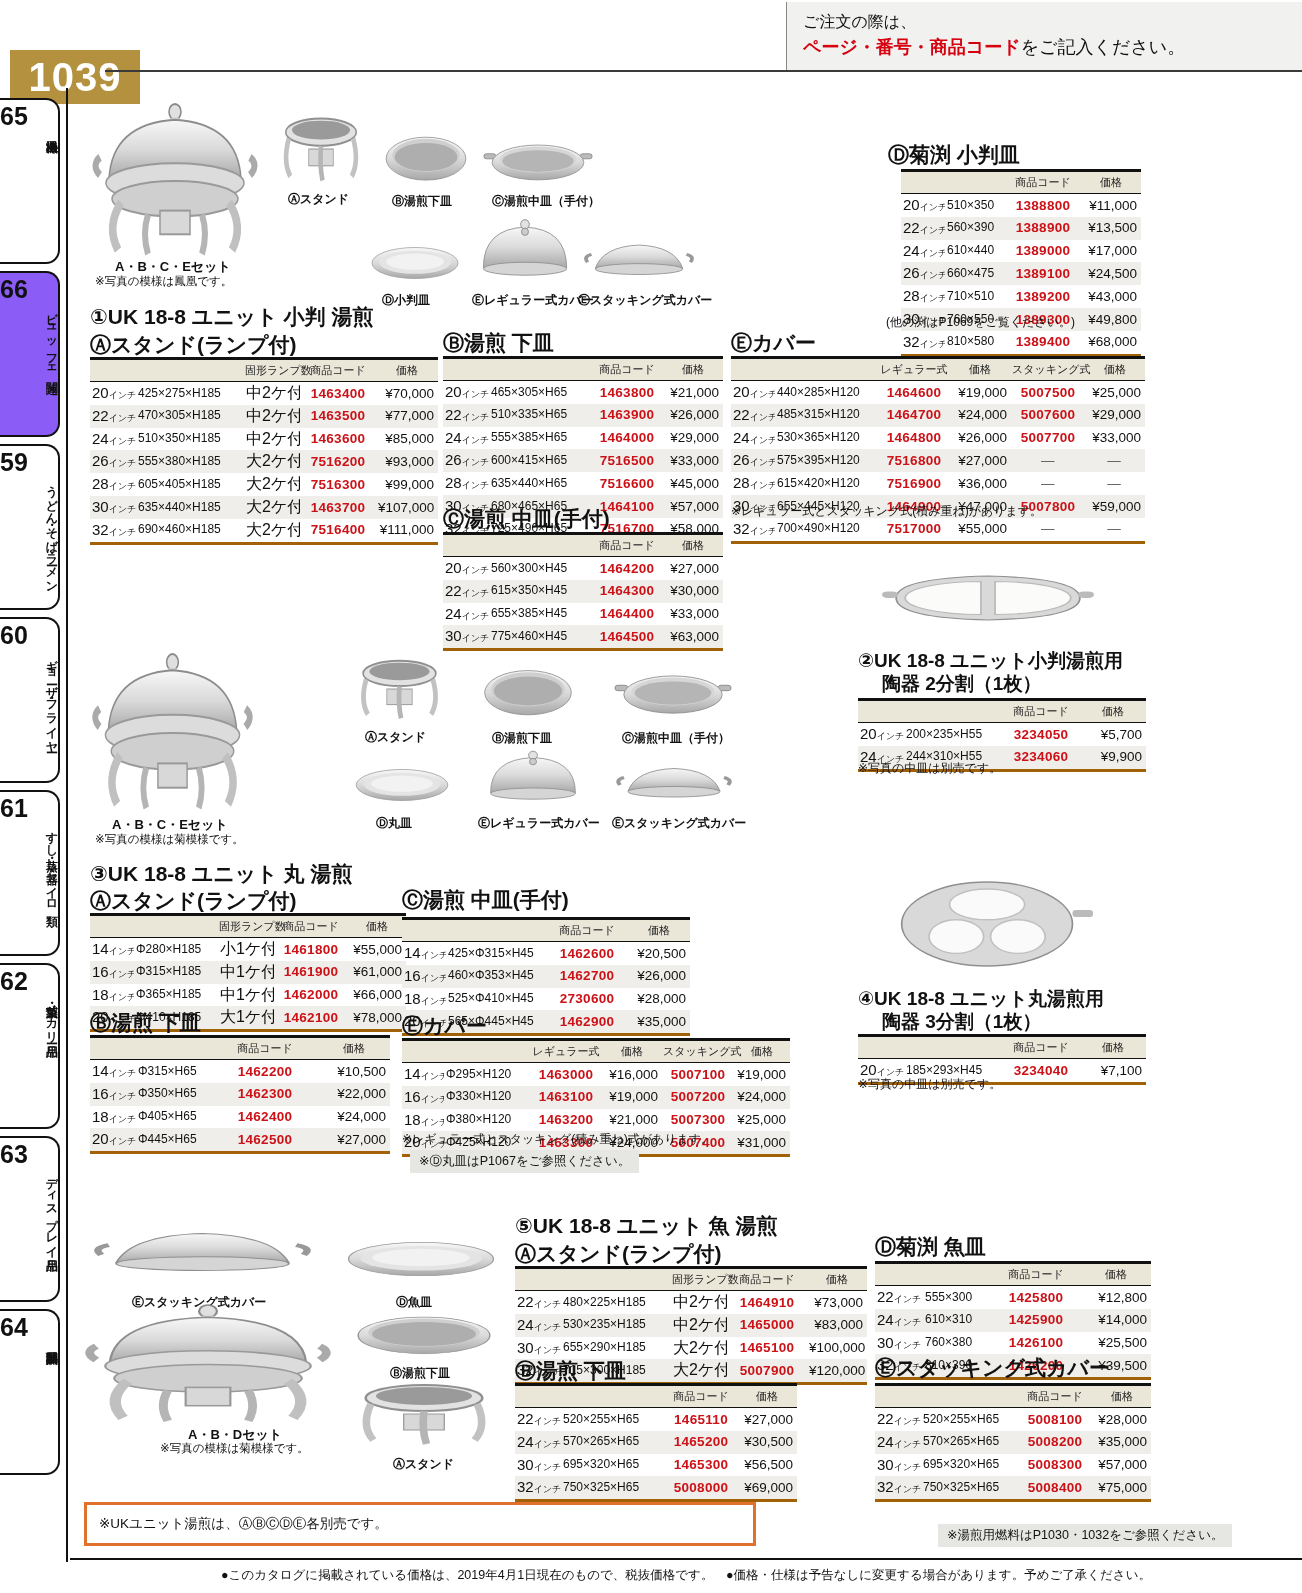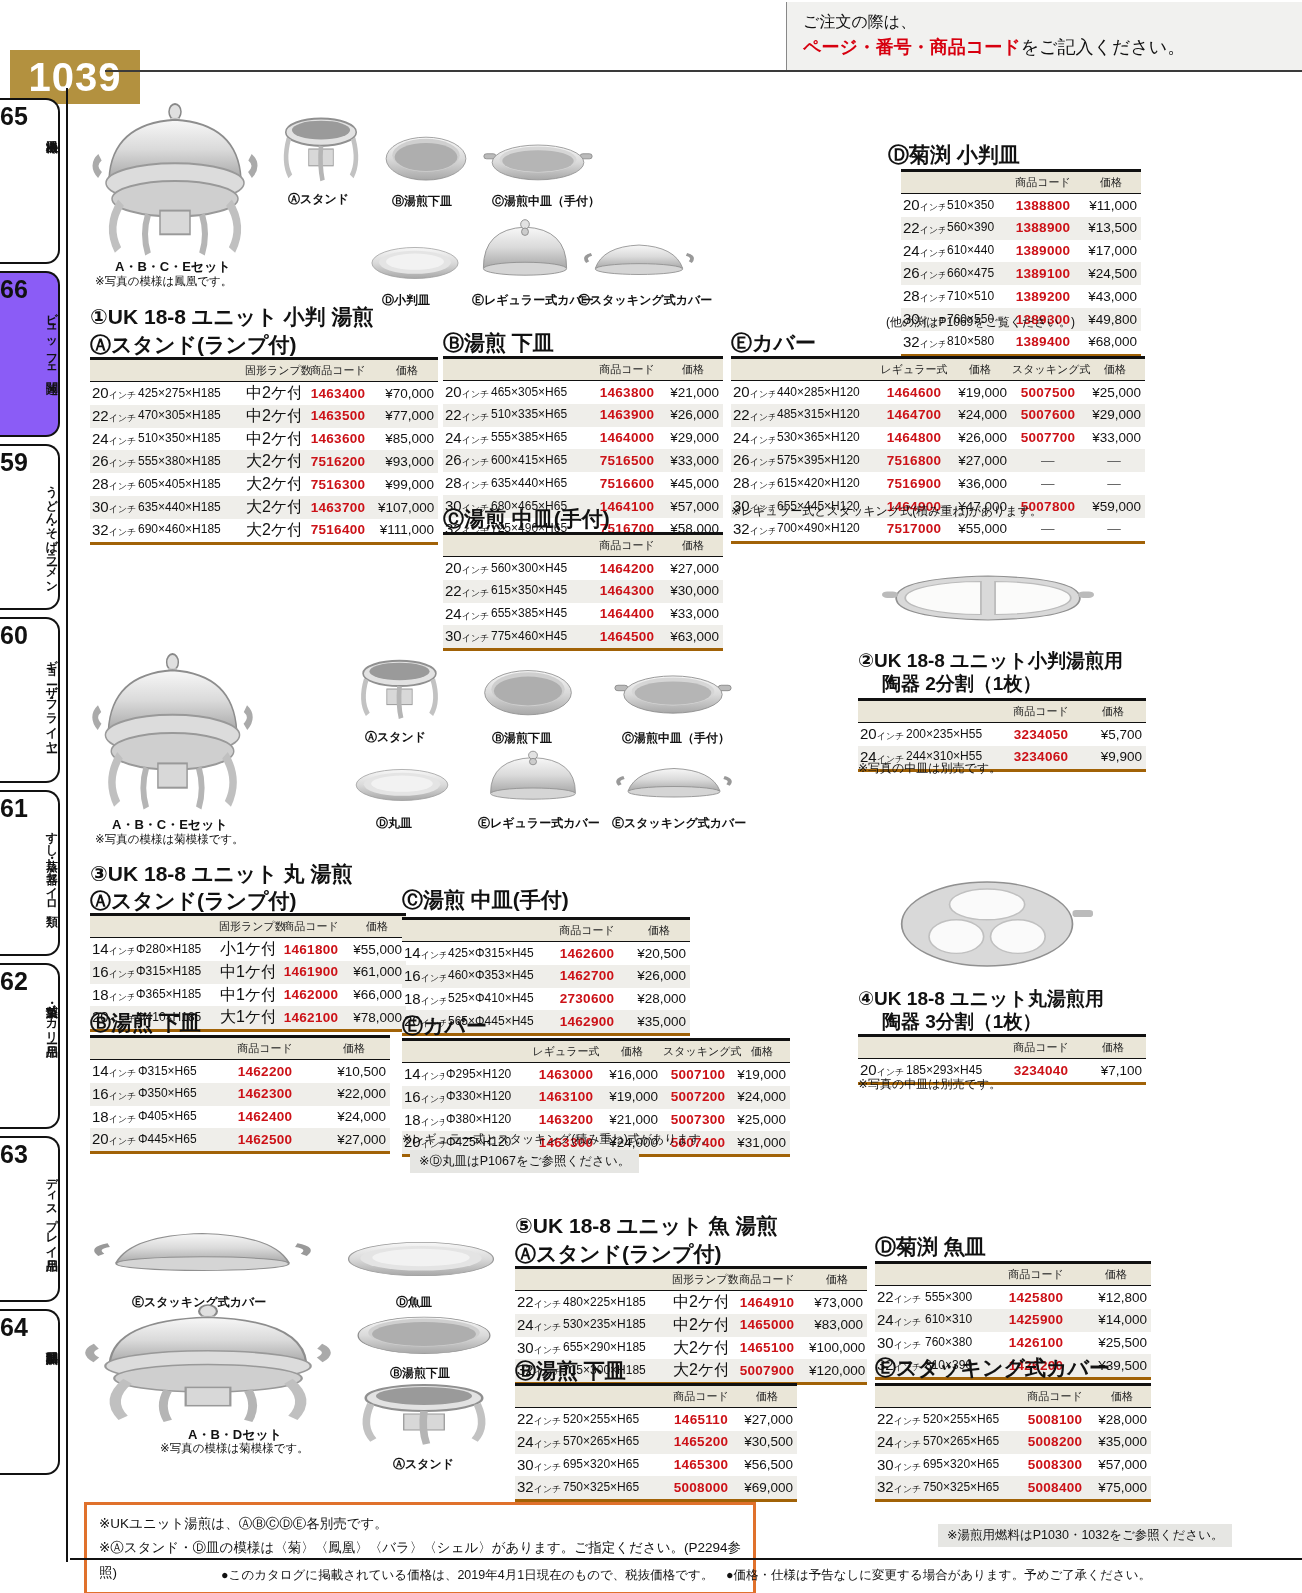--- a/index.html
+++ b/index.html
@@ -1077,17 +1077,16 @@
             <td class="dim">750×325×H65</td>
             <td class="code">5008400</td>
             <td class="price">¥75,000</td>
           </tr>
         </tbody>
       </table>
     </div>
 
   <div class="orange-box">
     <div>※UKユニット湯煎は、ⒶⒷⒸⒹⒺ各別売です。</div>
-    <div>※Ⓐスタンド・Ⓓ皿の模様は〈菊〉〈鳳凰〉〈バラ〉〈シェル〉があります。ご指定ください。(P2294参照)</div>
   </div>
   <div class="graynote" style="left:938px;top:1524px">※湯煎用燃料はP1030・1032をご参照ください。</div>
   <div class="footer">●このカタログに掲載されている価格は、2019年4月1日現在のもので、税抜価格です。　●価格・仕様は予告なしに変更する場合があります。予めご了承ください。</div>
 </div>
 
 </body></html>

